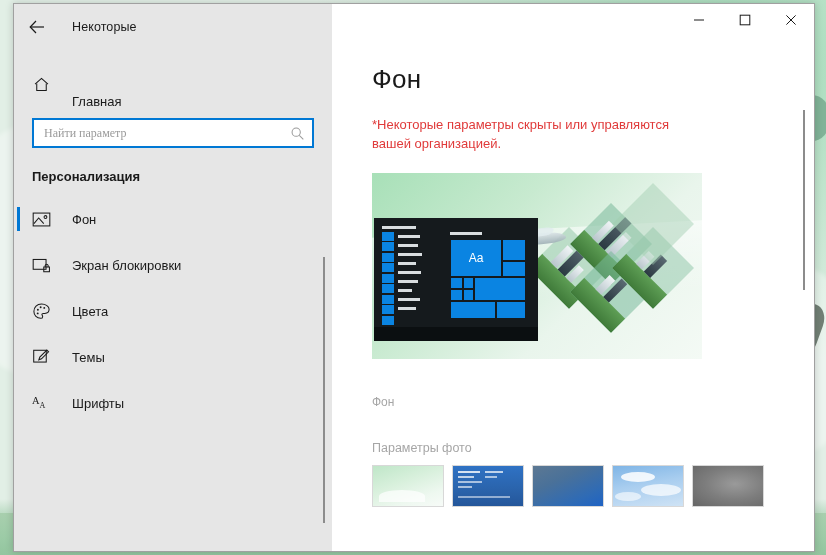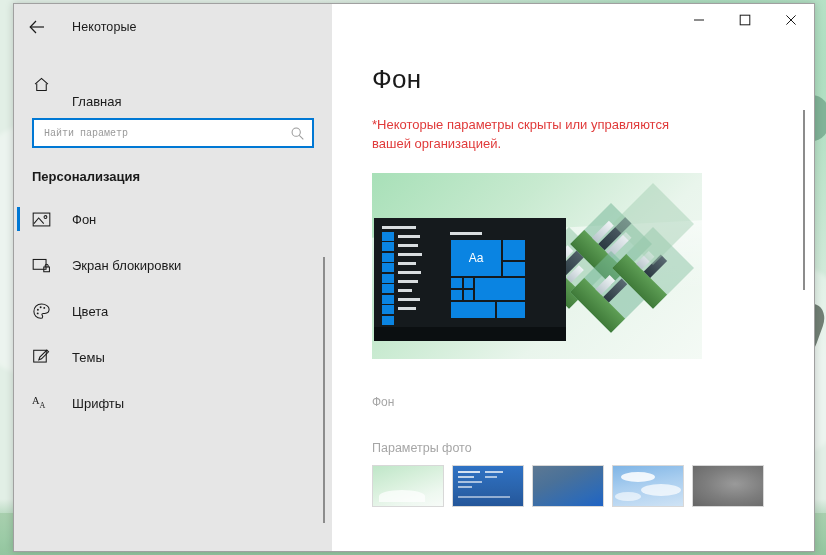--- a/index.html
+++ b/index.html
@@ -119,22 +119,22 @@
     margin: 14px 18px 0 18px;
     height: 30px;
     background: #ffffff;
     border: 2px solid #0078d4;
     display: flex; align-items: center;
     position: relative;
   }
   #search-input {
     flex: 1; height: 100%;
     border: none; outline: none;
-    font-size: 10px;
-    font-family: Liberation Mono, monospace;
+    font-size: 12px;
+    font-family: Liberation Serif, serif;
     color: #333;
     padding: 0 8px 0 10px;
     background: transparent;
   }
   #search-input::placeholder { color: #9a9a9a; }
   #search-icon-btn {
     width: 30px; height: 100%;
     display: flex; align-items: center; justify-content: center;
     cursor: default;
   }
@@ -242,21 +242,21 @@
     content: ""; position: absolute; left: 12px; top: -5px;
     width: 22px; height: 8px;
     background: rgba(225,235,238,0.85);
     transform: skewX(-30deg);
     border-radius: 40%;
   }
 
   
   #pv-startmenu {
     position: absolute; left: 2px; top: 45px;
-    width: 192px; height: 123px;
+    width: 164px; height: 123px;
     background: #151a1d;
   }
   #pv-taskbar {
     position: absolute; left: 0; bottom: 0; width: 100%; height: 14px;
     background: #0b0f11;
   }
   .pv-list-col { position: absolute; left: 8px; top: 14px; width: 12px; }
   .pv-list-item { width: 12px; height: 9px; background: #0a84e2; margin-bottom: 1.5px; }
   .pv-list-line { position: absolute; background: #d8dde0; height: 3px; }
   #pv-tiles { position: absolute; left: 76px; top: 21px; width: 76px; }

